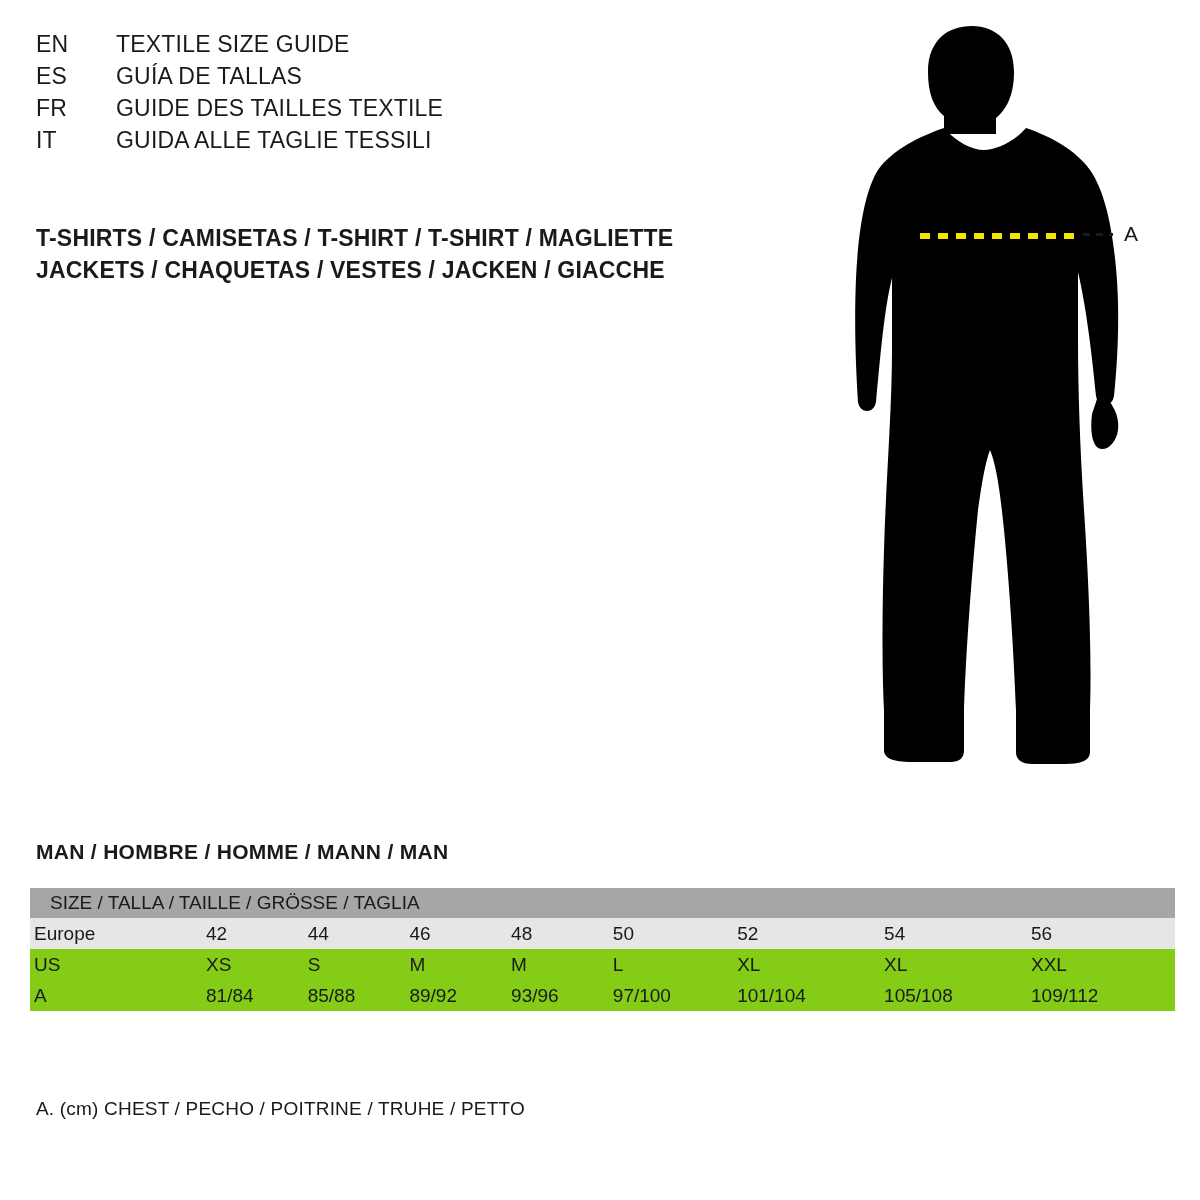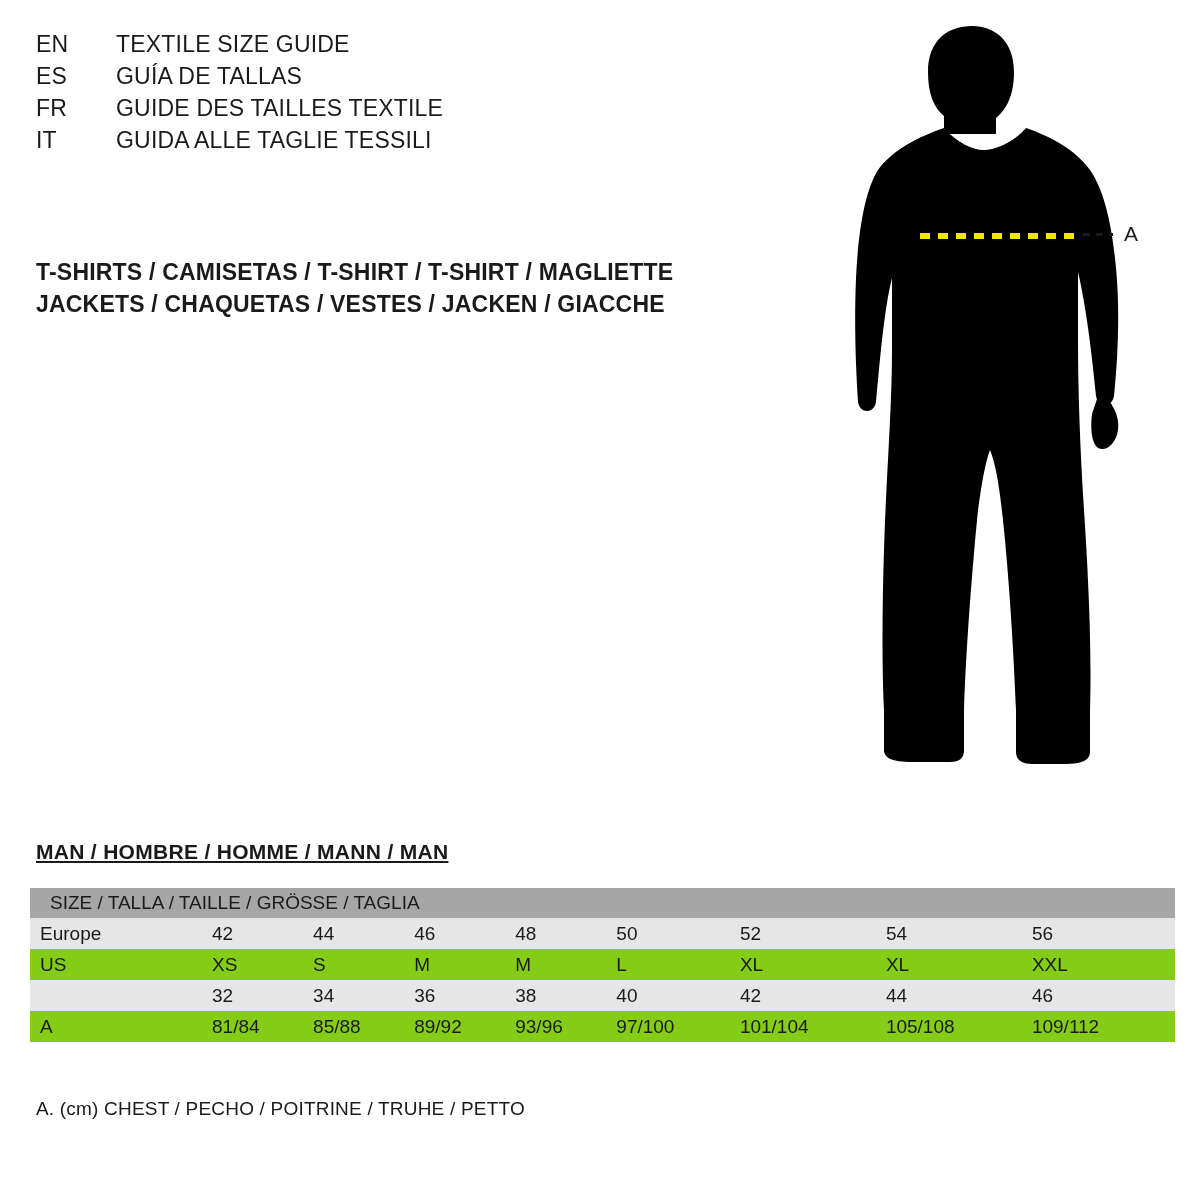--- a/index.html
+++ b/index.html
@@ -39,21 +39,20 @@
     letter-spacing: 0.2px;
     color: #1a1a1a;
     white-space: nowrap;
   }
 
   .garment-lines {
     position: absolute;
     left: 36px;
     top: 222px;
     width: 760px;
-    margin-top: 34px;
   }
   .garment-line {
     font-size: 23px;
     font-weight: bold;
     letter-spacing: 0.2px;
     line-height: 32px;
     color: #1a1a1a;
     white-space: nowrap;
   }
 
@@ -86,42 +85,41 @@
 
   
   .section-title {
     position: absolute;
     left: 36px;
     top: 840px;
     font-size: 21px;
     font-weight: bold;
     letter-spacing: 0.3px;
     color: #1a1a1a;
-    text-decoration: underline;
   }
 
   .size-table {
     position: absolute;
     left: 30px;
     top: 888px;
     width: 1145px;
     border-collapse: collapse;
     font-size: 19px;
     color: #1a1a1a;
   }
   .size-table td {
     height: 31px;
     padding: 0;
     text-align: left;
     vertical-align: middle;
     font-size: 19px;
   }
   .size-table td.label {
     text-align: left;
-    padding-left: 10px;
+    padding-left: 4px;
     width: 172px;
   }
   .row-head td {
     background: #a6a6a6;
     text-align: left;
     padding-left: 20px;
     height: 30px;
     font-size: 19px;
   }
   .row-light td { background: #e6e6e6; }
@@ -237,31 +235,20 @@
       <td class="label">US</td>
       <td>XS</td>
       <td>S</td>
       <td>M</td>
       <td>M</td>
       <td>L</td>
       <td>XL</td>
       <td>XL</td>
       <td>XXL</td>
     </tr>
-    <tr class="row-light">
-      <td class="label"></td>
-      <td>32</td>
-      <td>34</td>
-      <td>36</td>
-      <td>38</td>
-      <td>40</td>
-      <td>42</td>
-      <td>44</td>
-      <td>46</td>
-    </tr>
     <tr class="row-white">
       <td class="label">A</td>
       <td>81/84</td>
       <td>85/88</td>
       <td>89/92</td>
       <td>93/96</td>
       <td>97/100</td>
       <td>101/104</td>
       <td>105/108</td>
       <td>109/112</td>

